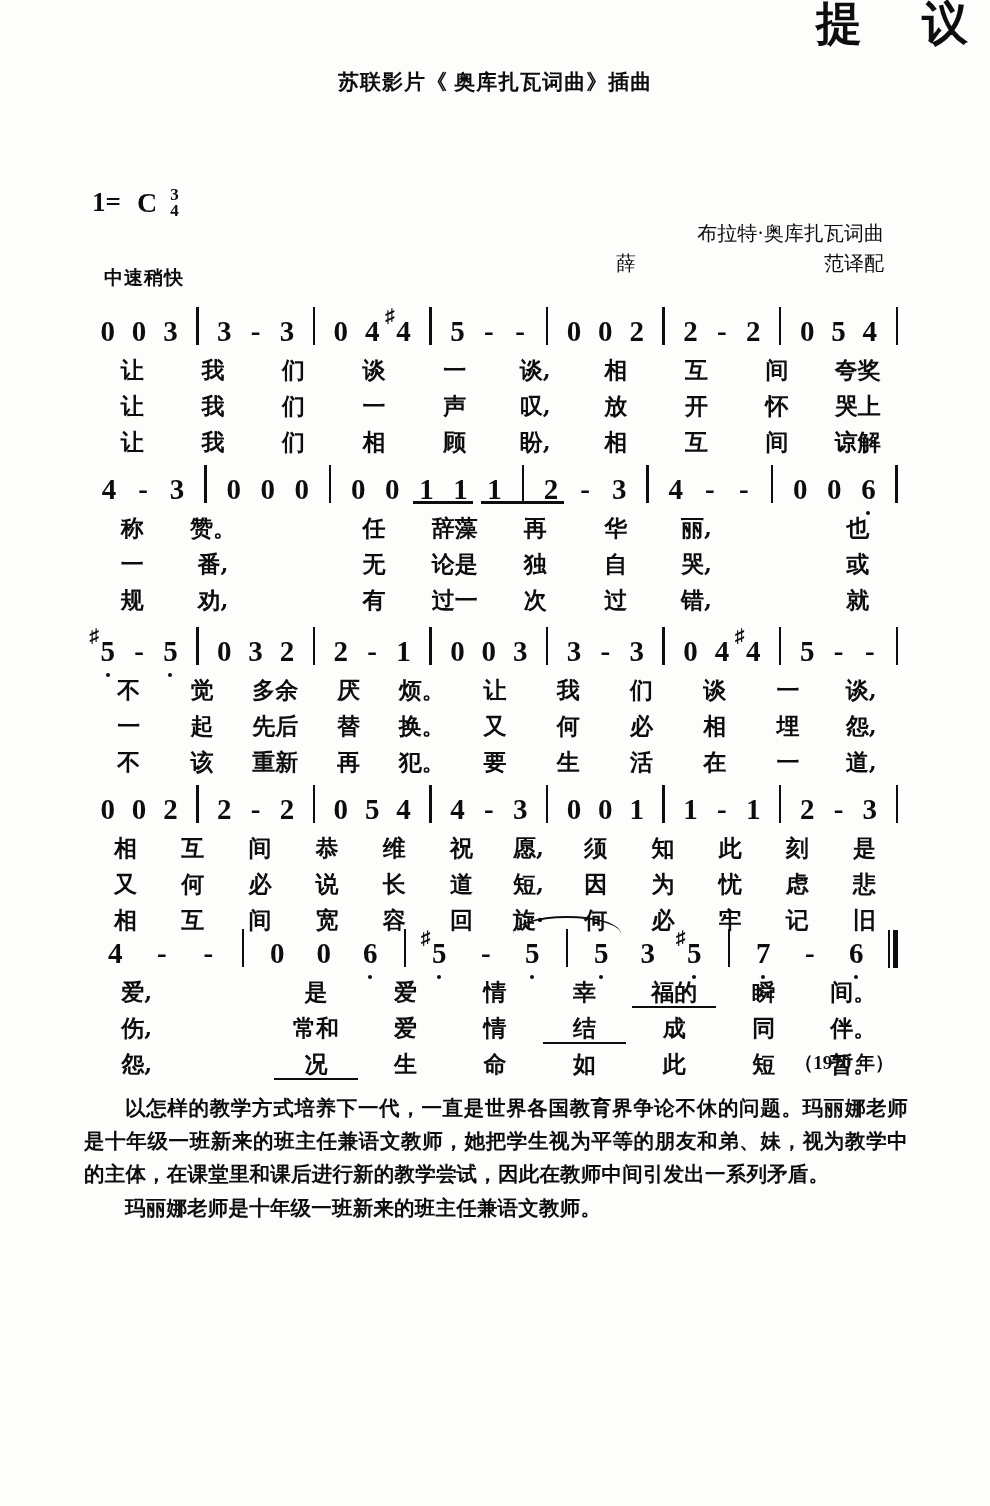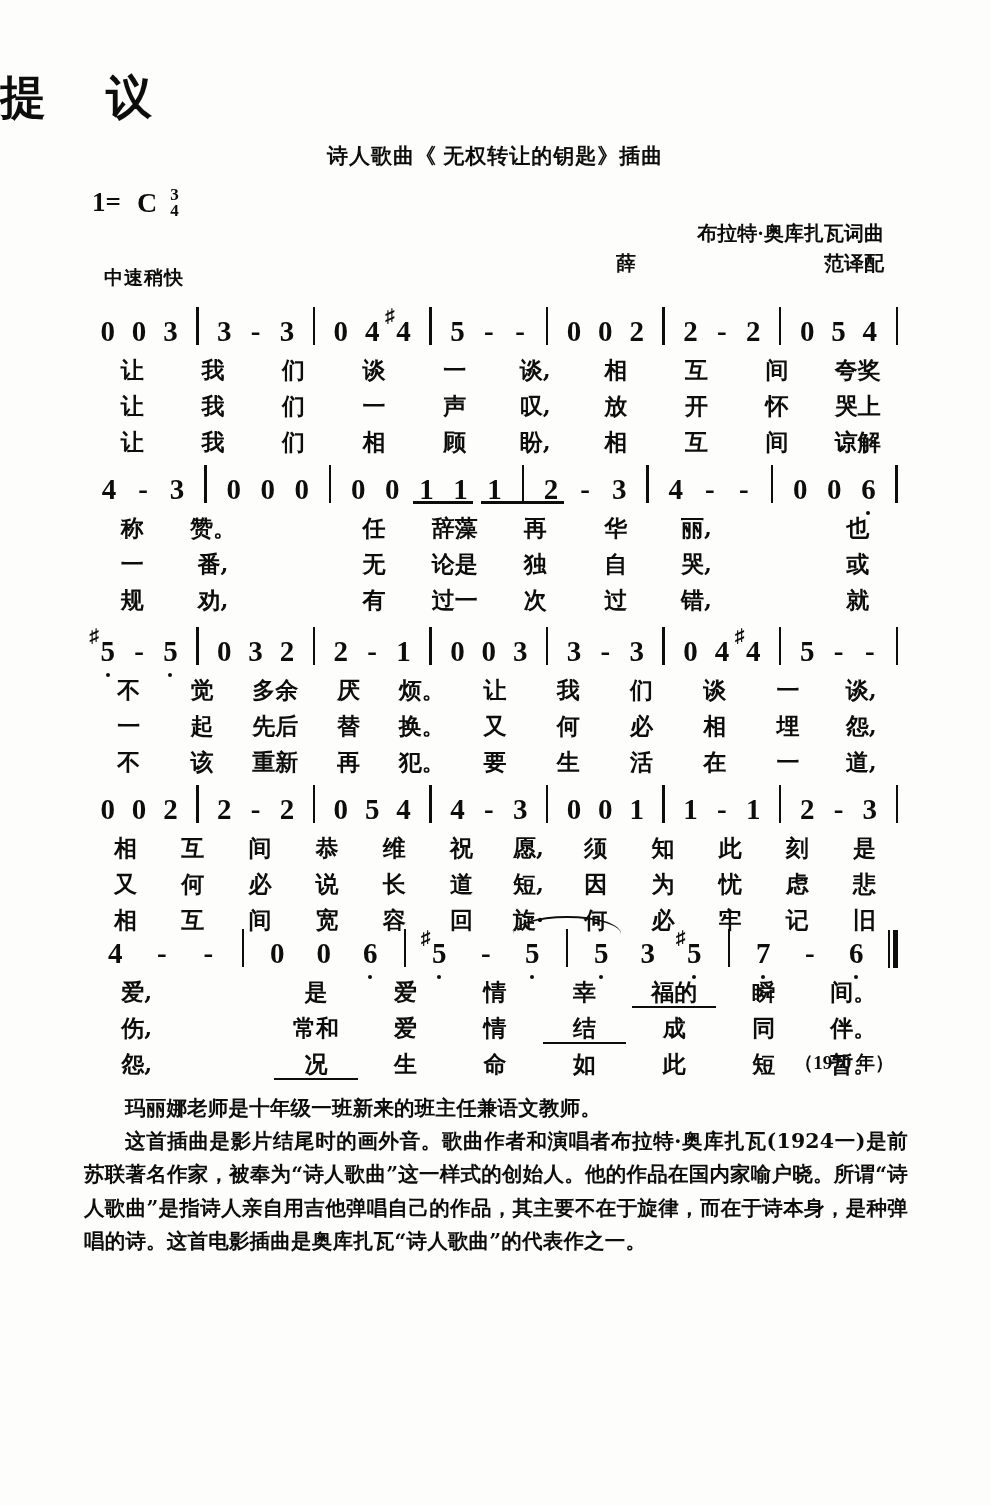--- a/index.html
+++ b/index.html
@@ -9,25 +9,24 @@
     background:#fdfdfb;
     font-family:"Liberation Serif","DejaVu Serif",serif;
     color:#0d0d0d;
     position:relative;
     overflow:hidden;
   }
   .page{position:relative;width:990px;height:1506px;}
 
   
   .title{
-    text-align:left;
+    text-align:right;
     font-size:46px;
     font-weight:bold;
     letter-spacing:22px;
-    padding-top:74px;
     line-height:1;
     font-family:"DejaVu Serif","Liberation Serif",serif;
   }
   .subtitle{
     text-align:center;
     font-size:21px;
     font-weight:bold;
     margin-top:22px;
     letter-spacing:1px;
   }
@@ -46,21 +45,21 @@
   .meter .num{display:block;}
   .meter .den{display:block;}
 
   .tempo{
     position:absolute;left:104px;top:265px;
     font-size:19px;font-weight:bold;letter-spacing:1px;
   }
 
   .credits{
     position:absolute;right:106px;top:218px;
-    text-align:right;font-size:20px;font-weight:bold;line-height:1.5;
+    text-align:right;font-size:20px;font-weight:normal;line-height:1.5;
   }
   .credits .c2{display:flex;justify-content:space-between;width:268px;}
 
   
   .staff{position:absolute;left:92px;width:806px;}
   .noterow{
     display:flex;align-items:flex-end;
     height:46px;
     font-family:"Liberation Serif","DejaVu Serif",serif;
     font-size:29px;font-weight:bold;
@@ -123,21 +122,21 @@
     font-family:"DejaVu Serif","Liberation Serif",serif;
   }
   .footer div{white-space:pre;}
 </style>
 </head>
 <body>
 
 <div class="page">
 
   <div class="title">提  议</div>
-  <div class="subtitle">诗人歌曲《 无权转让的钥匙》插曲</div>
+  <div class="subtitle">苏联影片《 奥库扎瓦词曲》插曲</div>
 
   <div class="keyrow">
     <span class="eq">1=</span>
     <span class="ckey">C</span>
     <span class="meter">
       <span class="num">3</span>
       <span class="den">4</span>
     </span>
   </div>
 
@@ -698,18 +697,18 @@
             <div class="lcell" style="flex: 1 1 0px;">短</div>
             <div class="lcell" style="flex: 1 1 0px;">暂。</div>
           </div>
         </div>
       </div>
     </div>
 
   <div class="yearnote">（1970 年）</div>
 
   <div class="prose">
+    <p>以怎样的教学方式培养下一代，一直是世界各国教育界争论不休的问题。玛丽娜老师是十年级一班新来的班主任兼语文教师，她把学生视为平等的朋友和弟、妹，视为教学中的主体，在课堂里和课后进行新的教学尝试，因此在教师中间引发出一系列矛盾。</p>
     <p>玛丽娜老师是十年级一班新来的班主任兼语文教师。</p>
-    <p>这首插曲是影片结尾时的画外音。歌曲作者和演唱者布拉特·奥库扎瓦(1924一)是前苏联著名作家，被奉为“诗人歌曲”这一样式的创始人。他的作品在国内家喻户晓。所谓“诗人歌曲”是指诗人亲自用吉他弹唱自己的作品，其主要不在于旋律，而在于诗本身，是种弹唱的诗。这首电影插曲是奥库扎瓦“诗人歌曲”的代表作之一。</p>
   </div>
 
 
 </div>
 
 </body></html>

